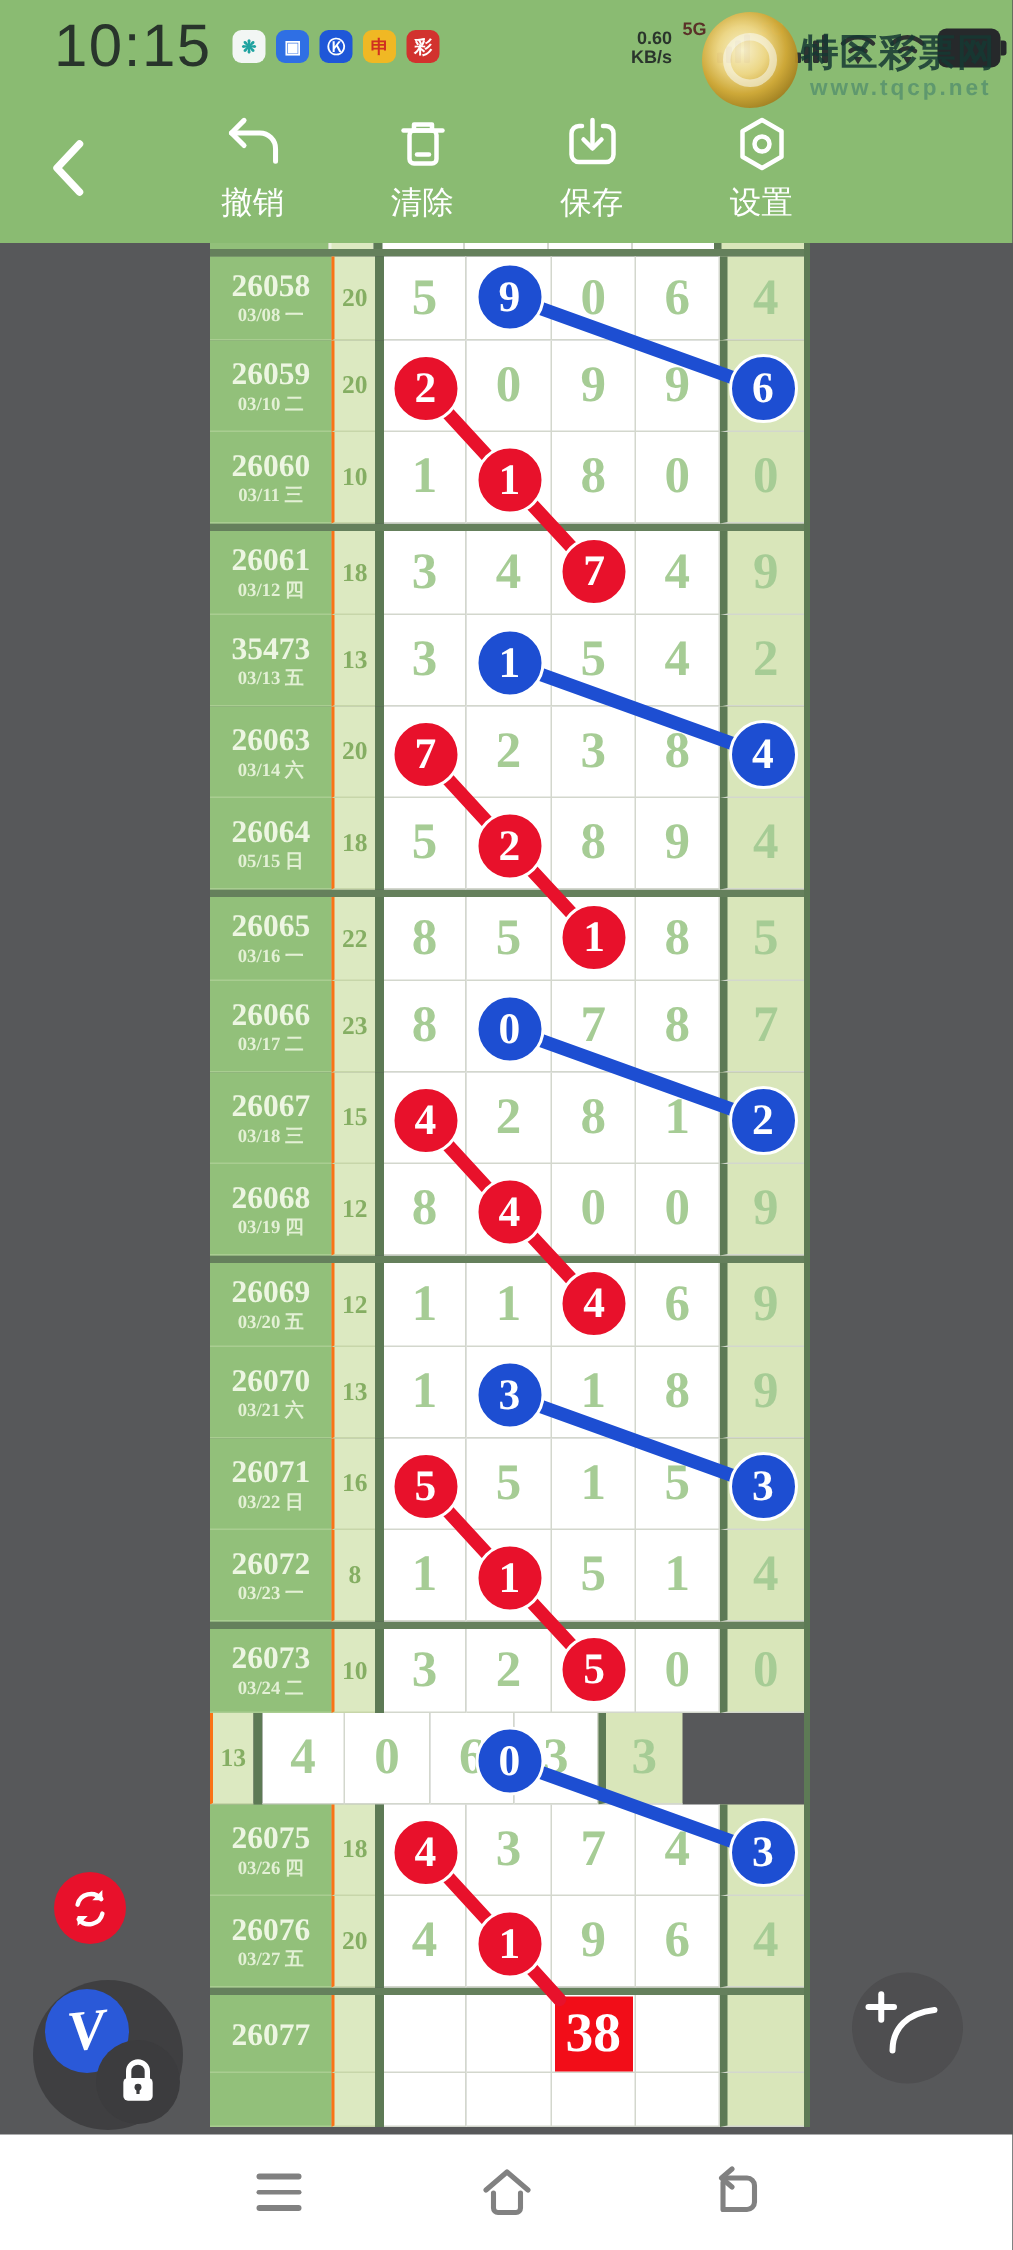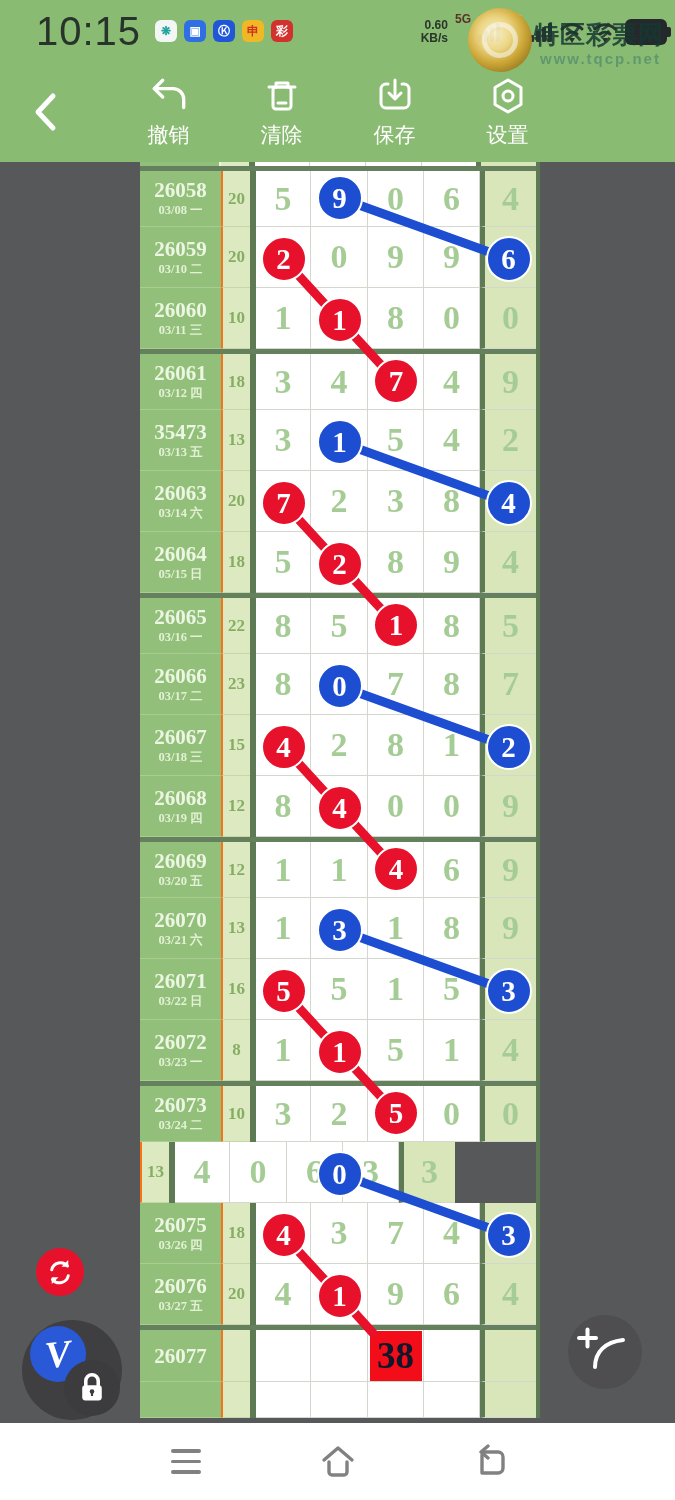--- a/index.html
+++ b/index.html
@@ -52,21 +52,21 @@
   .issue-date{font-family:"Liberation Serif",serif;font-weight:bold;font-size:12.5px;color:#e3f0d5;}
   .cell-count{width:29px;background:#dce9c1;border-left:2px solid #f97316;border-bottom:1px solid #c7d6a9;
               box-sizing:border-box;display:flex;align-items:center;justify-content:center;
               font-family:"Liberation Serif",serif;font-weight:bold;font-size:17px;color:#85ae63;}
   .digits{display:flex;border-left:6px solid #5d7a55;box-sizing:border-box;}
   .digit{background:#fff;border-right:1px solid #d3d7cd;border-bottom:1px solid #d3d7cd;box-sizing:border-box;
          display:flex;align-items:center;justify-content:center;
          font-family:"Liberation Serif",serif;font-weight:bold;font-size:34px;color:#a6cc95;}
   .digit.c1{width:55px;}.digit.c2{width:57px;}.digit.c3{width:56px;}.digit.c4{width:56px;}
   .digit.c5{width:56px;background:#d9e6ba;border-left:5px solid #5d7a55;border-right:none;}
-  .box38{width:52px;height:50px;background:#f20d18;color:#0f172a;display:flex;align-items:center;justify-content:center;
+  .box38{width:52px;height:50px;background:#f20d18;color:#ffffff;display:flex;align-items:center;justify-content:center;
          font-family:"Liberation Serif",serif;font-weight:bold;font-size:37px;}
   svg.lines{position:absolute;left:0;top:0;z-index:2;pointer-events:none;}
   .marks{position:absolute;left:0;top:0;width:675px;height:1261px;z-index:3;pointer-events:none;}
   .mark{position:absolute;width:46px;height:46px;border-radius:50%;border:2px solid #fff;box-sizing:border-box;
         color:#fff;display:flex;align-items:center;justify-content:center;
         font-family:"Liberation Serif",serif;font-weight:bold;font-size:29px;pointer-events:auto;}
   
   .fab{position:absolute;border-radius:50%;display:flex;align-items:center;justify-content:center;z-index:4;}
   .fab-refresh{left:36px;top:1086px;width:48px;height:48px;background:#e8112b;}
   .fab-blob{left:22px;top:1158px;width:100px;height:100px;background:rgba(44,44,46,.55);z-index:3;}

